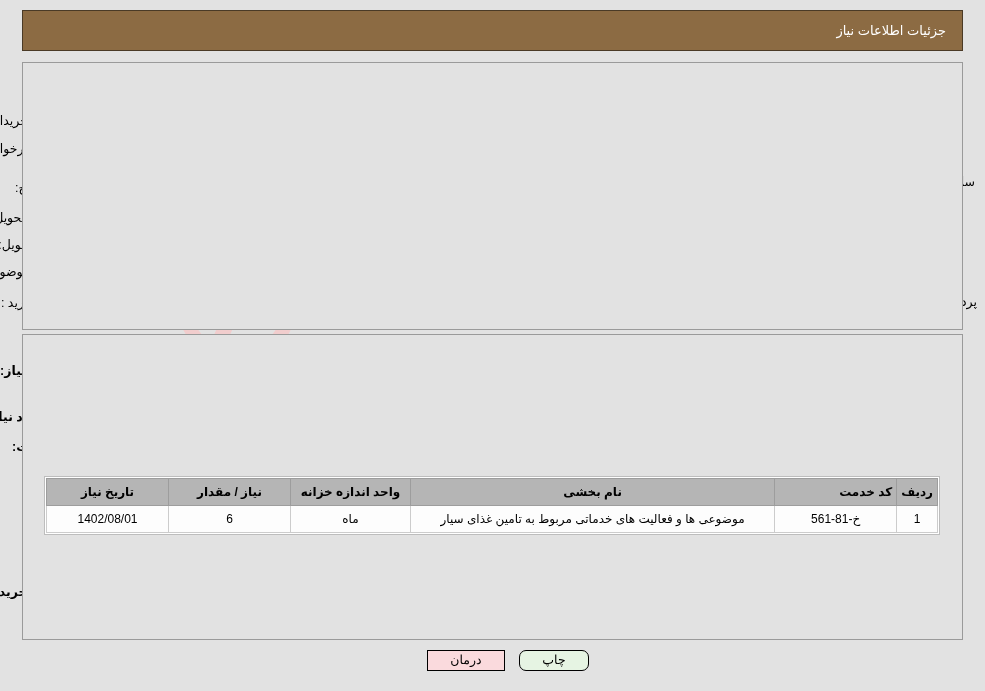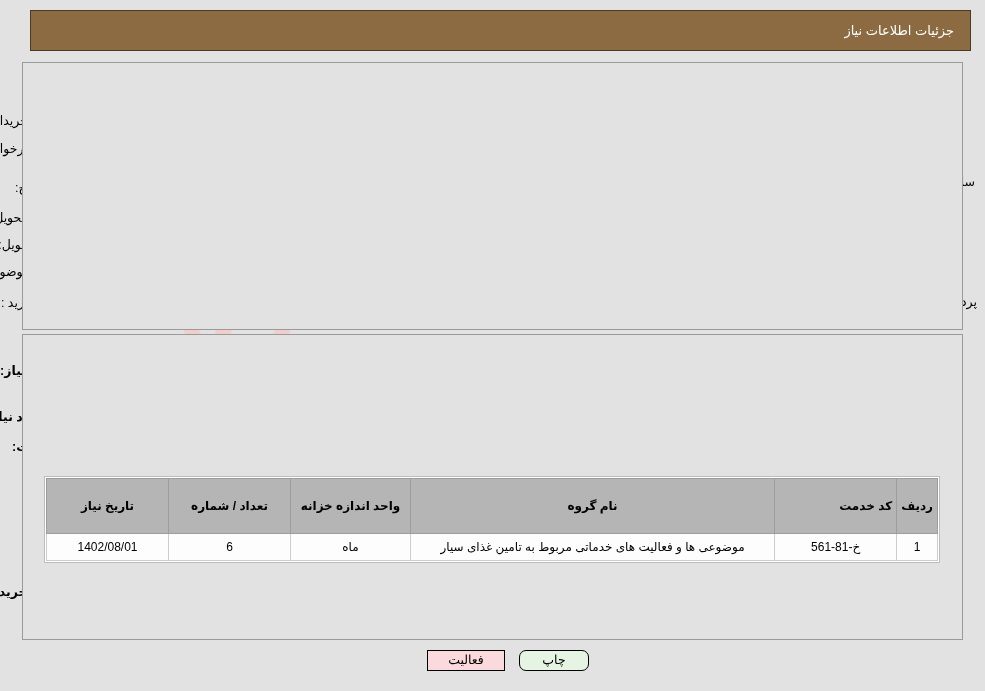--- a/index.html
+++ b/index.html
@@ -39,21 +39,21 @@
     font-weight: bold;
     color: #c9c9c9;
     letter-spacing: -1px;
     direction: ltr;
     white-space: nowrap;
   }
 
   
   .header-bar {
     position: absolute;
-    left: 30px; top: 10px;
+    left: 22px; top: 10px;
     width: 941px; height: 41px;
     background: #8c6b43;
     border: 1px solid #4a3a26;
     color: #ffffff;
     display: flex;
     align-items: center;
     justify-content: flex-start;
     padding: 0 16px;
     z-index: 3;
   }
@@ -169,21 +169,21 @@
   table.grid {
     width: 100%;
     border-collapse: collapse;
     font-size: 12px;
   }
   table.grid th {
     background: #b5b5b5;
     border: 1px solid #9d9d9d;
     color: #000;
     font-weight: bold;
-    padding: 20px 4px;
+    padding: 6px 4px;
     text-align: center;
     font-size: 12px;
   }
   table.grid td {
     background: #fdfdfd;
     border: 1px solid #cccccc;
     padding: 6px 4px;
     text-align: center;
     font-size: 12px;
     color: #000;
@@ -286,23 +286,23 @@
 
   <span class="lbl lbl-bold" style="right:898px; top:440px;">گروه خدمت:</span>
   <div class="inp r" style="right:710px; top:435px; left:180px;">فعالیت های خدماتی مربوط به تامین جا و غذا</div>
 
   <div class="tbl-wrap">
     <table class="grid">
       <thead>
         <tr>
           <th style="width:34px;margin-left:32px;">ردیف</th>
           <th style="width:122px;text-align:right;">کد خدمت</th>
-          <th>نام گروه</th>
+          <th>نام بخشی</th>
           <th style="width:120px;">واحد اندازه خزانه</th>
-          <th style="width:122px;">تعداد / شماره</th>
+          <th style="width:122px;">نیاز / مقدار</th>
           <th style="width:122px;">تاریخ نیاز</th>
         </tr>
       </thead>
       <tbody>
         <tr>
           <td>1</td>
           <td>خ-81-561</td>
           <td>موضوعی ها و فعالیت های خدماتی مربوط به تامین غذای سیار</td>
           <td>ماه</td>
           <td>6</td>
@@ -312,15 +312,15 @@
     </table>
   </div>
 
   <span class="lbl lbl-bold" style="right:898px; top:585px;">توضیحات خریدار:</span>
   <div class="ta" style="right:110px; top:548px; left:70px; height:83px;">
     <span>تمامی مستندات پیوست شده باید توسط پیمانکار مهر و امضاء گردد و سپس در مهلت مقرر بار گذاری شود تا مشمول ابطال نگردد .</span>
     <span class="grip">◢</span>
   </div>
 
   <div class="btn btn-print" style="left:519px; top:650px; width:70px;border-radius:7px;">چاپ</div>
-  <div class="btn btn-back" style="left:427px; top:650px; width:78px;">فعالیت</div>
+  <div class="btn btn-back" style="left:427px; top:650px; width:78px;">درمان</div>
 
 </div>
 
 </body></html>

